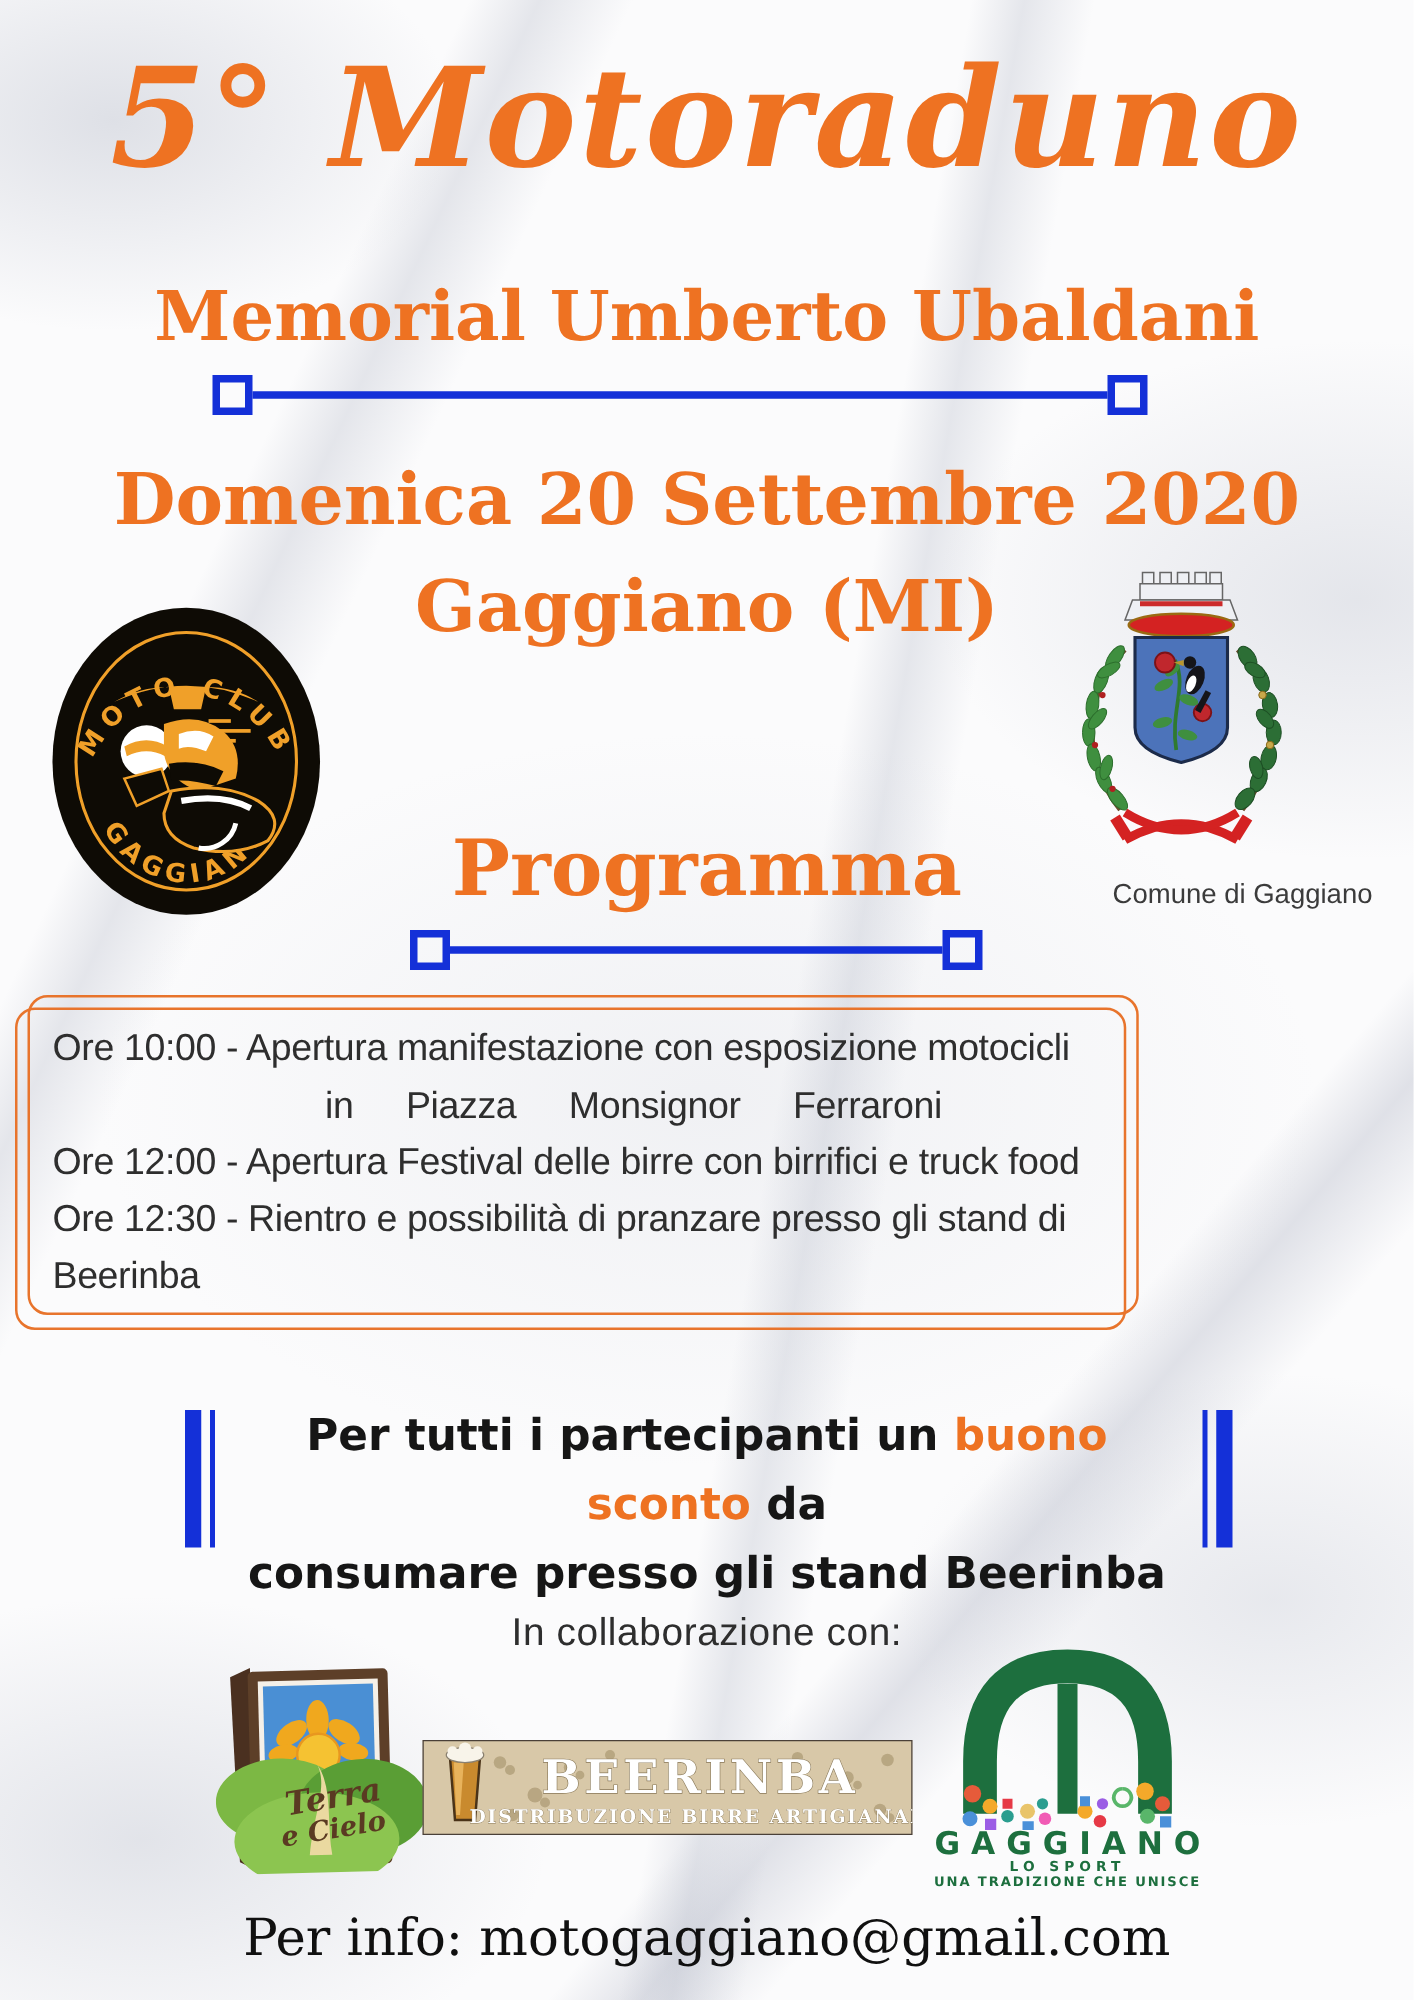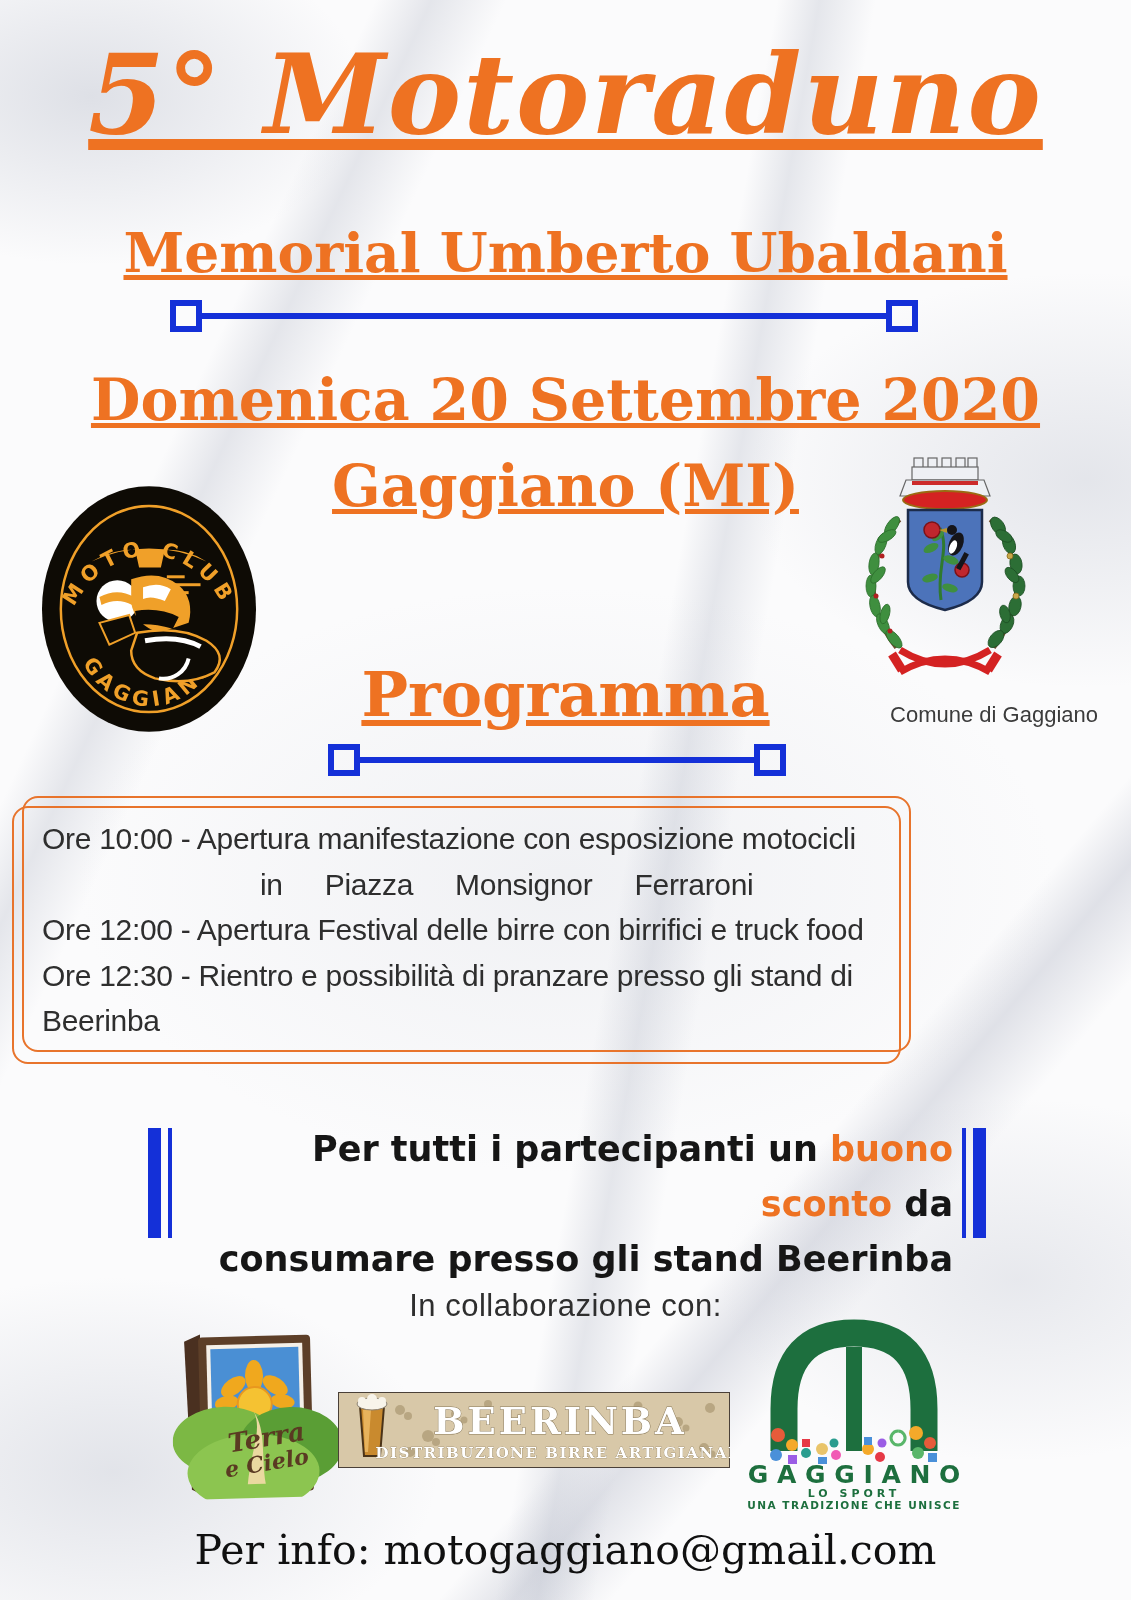--- a/index.html
+++ b/index.html
@@ -12,21 +12,21 @@
       linear-gradient(100deg, rgba(190,195,205,0) 55%, rgba(170,176,192,.28) 58%, rgba(190,195,205,0) 62%),
       linear-gradient(130deg, rgba(190,195,205,0) 72%, rgba(165,170,188,.32) 75%, rgba(190,195,205,0) 79%),
       radial-gradient(ellipse 420px 260px at 8% 6%, rgba(168,174,190,.35), rgba(168,174,190,0) 65%),
       radial-gradient(ellipse 520px 320px at 96% 30%, rgba(168,174,190,.28), rgba(168,174,190,0) 65%),
       radial-gradient(ellipse 700px 420px at 50% 55%, rgba(200,204,214,.22), rgba(200,204,214,0) 70%),
       radial-gradient(ellipse 500px 300px at 10% 92%, rgba(168,174,190,.30), rgba(168,174,190,0) 65%),
       radial-gradient(ellipse 460px 280px at 90% 80%, rgba(168,174,190,.24), rgba(168,174,190,0) 65%);
   }
   .abs{position:absolute;}
   .center{left:0;width:1131px;text-align:center;}
-  .orange{color:#ee7222;text-decoration:underline;}
+  .orange{color:#ee7222;}
   .serifhead{font-family:"DejaVu Serif", serif;font-weight:bold;}
 
   .title{top:30px;font-size:110px;font-family:"DejaVu Serif",serif;font-style:italic;font-weight:bold;letter-spacing:2px;}
   .subtitle{top:220px;font-size:55px;}
   .dateline{top:366px;font-size:57px;}
   .placeline{top:452px;font-size:57px;}
   .programma{top:658px;font-size:62px;}
 
   .connector{display:flex;align-items:center;}
   .connector .sq{width:32px;height:32px;border:6px solid #1430d8;background:transparent;box-sizing:border-box;flex:0 0 auto;}
@@ -35,21 +35,21 @@
   .conn2{top:744px;left:328px;width:458px;}
 
   .progbox{left:12px;top:796px;width:899px;height:268px;text-decoration:underline;}
   .progbox .frame{position:absolute;border:2.5px solid #e8742c;border-radius:16px;}
   .progbox .f1{top:0;left:10px;right:0;bottom:12px;}
   .progbox .f2{top:10px;left:0;right:10px;bottom:0;}
   .progbox .content{position:absolute;top:20px;left:30px;right:24px;
     font-size:30px;line-height:45.5px;color:#2e2e2e;letter-spacing:-0.3px;}
   .pline.justified{padding-left:218px;word-spacing:34px;}
 
-  .promo-text{top:1122px;left:178px;width:775px;text-align:right;
+  .promo-text{top:1122px;left:178px;width:775px;text-align:center;
     font-family:"DejaVu Sans",sans-serif;font-weight:bold;font-size:35px;line-height:55px;color:#161616;}
   .promo-text .hl{color:#ee7222;}
   .bars{top:1128px;height:110px;display:flex;}
   .bars div{background:#1430d8;height:110px;}
   .bars .thick{width:13px;} .bars .thin{width:4px;} .bars .gap{width:7px;background:transparent;}
   .bars-left{left:148px;} .bars-right{left:962px;}
 
   .collab{top:1288px;font-size:31px;color:#2e2e2e;letter-spacing:0.5px;}
   .infoline{top:1506px;font-size:41px;color:#101010;font-family:"DejaVu Serif",serif;margin-top:20px;}
 

